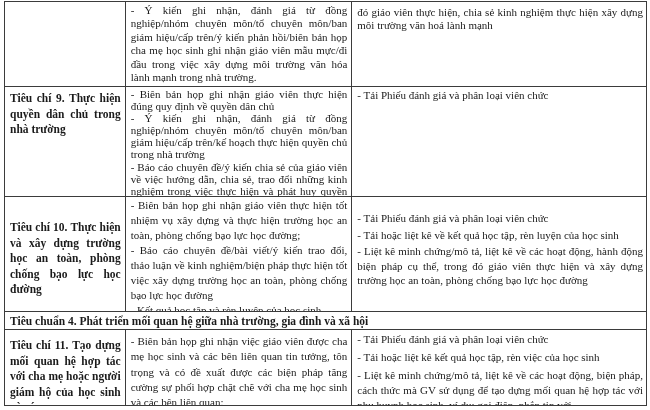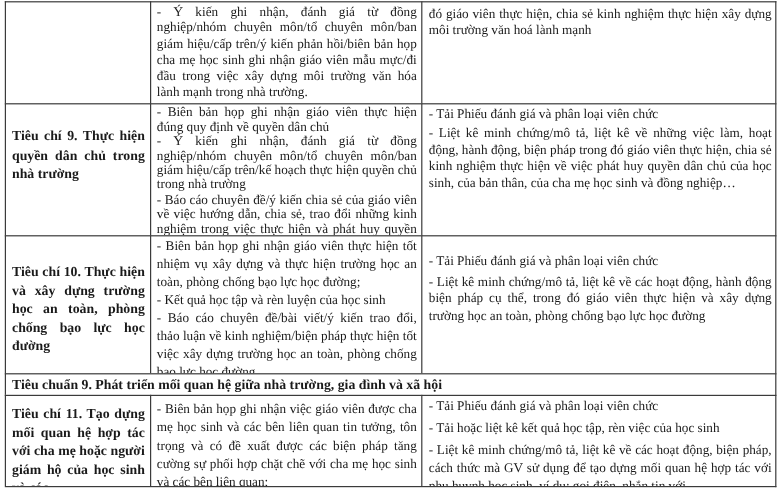--- a/index.html
+++ b/index.html
@@ -18,21 +18,21 @@
   .para{margin:0;}
   .c3 .para{margin:0 0 2px 0;}
   .crit{font-weight:bold;font-size:11.5px;line-height:15.5px;}
   .r1{height:85px;}
   .r2{height:110px;}
   .r3{height:115px;}
   .r4{height:18px;}
   .r5{height:76px;}
   .r1 .c2{line-height:13.4px;}
   .r1 .c3{line-height:13.4px;padding-top:4px;}
-  .r2 .c1{padding-top:20px;}
+  .r2 .c1{padding-top:4px;}
   .r2 .c2{line-height:12.1px;padding-top:1px;}
   .r2 .c3{line-height:14px;padding-top:1px;}
   .r3 .c1{padding-top:23px;}
   .r3 .c2{line-height:15px;padding-top:1px;}
   .r3 .c3{line-height:14.5px;padding-top:14px;}
   .r3 .c3 .para{margin-bottom:2px;}
   .r4 .full{font-weight:bold;font-size:11.5px;line-height:14px;padding-top:2px;text-align:left;}
   .r5 .c1{padding-top:8px;}
   .r5 .c2{line-height:15.3px;padding-top:4px;}
   .r5 .c3{line-height:15px;padding-top:2px;}
@@ -58,42 +58,42 @@
       <div class="cell c1 crit">
         <p class="para">Tiêu chí 9. Thực hiện quyền dân chủ trong nhà trường</p>
       </div>
       <div class="cell c2">
         <p class="para">- Biên bản họp ghi nhận giáo viên thực hiện đúng quy định về quyền dân chủ</p>
         <p class="para">- Ý kiến ghi nhận, đánh giá từ đồng nghiệp/nhóm chuyên môn/tổ chuyên môn/ban giám hiệu/cấp trên/kế hoạch thực hiện quyền chủ trong nhà trường</p>
         <p class="para">- Báo cáo chuyên đề/ý kiến chia sẻ của giáo viên về việc hướng dẫn, chia sẻ, trao đổi những kinh nghiệm trong việc thực hiện và phát huy quyền dân chủ của học sinh, của bản thân, cha mẹ học sinh và đồng nghiệp.</p>
       </div>
       <div class="cell c3">
         <p class="para">- Tải Phiếu đánh giá và phân loại viên chức</p>
-        <p class="para">- Liệt kê minh chứng/mô tả, liệt kê về những việc làm, hoạt động, hành động, biện pháp trong đó giáo viên thực hiện, chia sẻ kinh nghiệm thực hiện về việc phát huy quyền dân chủ của học sinh, của bản thân, của cha mẹ học sinh và đồng nghiệp…</p>
       </div>
     </div>
 
     <div class="row r3">
       <div class="cell c1 crit">
         <p class="para">Tiêu chí 10. Thực hiện và xây dựng trường học an toàn, phòng chống bạo lực học đường</p>
       </div>
       <div class="cell c2">
         <p class="para">- Biên bản họp ghi nhận giáo viên thực hiện tốt nhiệm vụ xây dựng và thực hiện trường học an toàn, phòng chống bạo lực học đường;</p>
+        <p class="para">- Báo cáo chuyên đề/bài viết/ý kiến trao đổi, thảo luận về kinh nghiệm/biện pháp thực hiện tốt việc xây dựng trường học an toàn, phòng chống bạo lực học đường</p>
         <p class="para">- Kết quả học tập và rèn luyện của học sinh</p>
-        <p class="para">- Báo cáo chuyên đề/bài viết/ý kiến trao đổi, thảo luận về kinh nghiệm/biện pháp thực hiện tốt việc xây dựng trường học an toàn, phòng chống bạo lực học đường</p>
       </div>
       <div class="cell c3">
         <p class="para">- Tải Phiếu đánh giá và phân loại viên chức</p>
+        <p class="para">- Tải hoặc liệt kê về kết quả học tập, rèn luyện của học sinh</p>
         <p class="para">- Liệt kê minh chứng/mô tả, liệt kê về các hoạt động, hành động biện pháp cụ thể, trong đó giáo viên thực hiện và xây dựng trường học an toàn, phòng chống bạo lực học đường</p>
       </div>
     </div>
 
     <div class="row r4">
       <div class="cell full">
-        <span>Tiêu chuẩn 9. Phát triển mối quan hệ giữa nhà trường, gia đình và xã hội</span>
+        <span>Tiêu chuẩn 4. Phát triển mối quan hệ giữa nhà trường, gia đình và xã hội</span>
       </div>
     </div>
 
     <div class="row r5">
       <div class="cell c1 crit">
         <p class="para">Tiêu chí 11.  Tạo dựng mối quan hệ hợp tác với cha mẹ hoặc người giám hộ của học sinh và các</p>
       </div>
       <div class="cell c2">
         <p class="para">- Biên bản họp ghi nhận việc giáo viên được cha mẹ học sinh và các bên liên quan tin tưởng, tôn trọng và có đề xuất được các biện pháp tăng cường sự phối hợp chặt chẽ với cha mẹ học sinh và các bên liên quan;</p>
 

